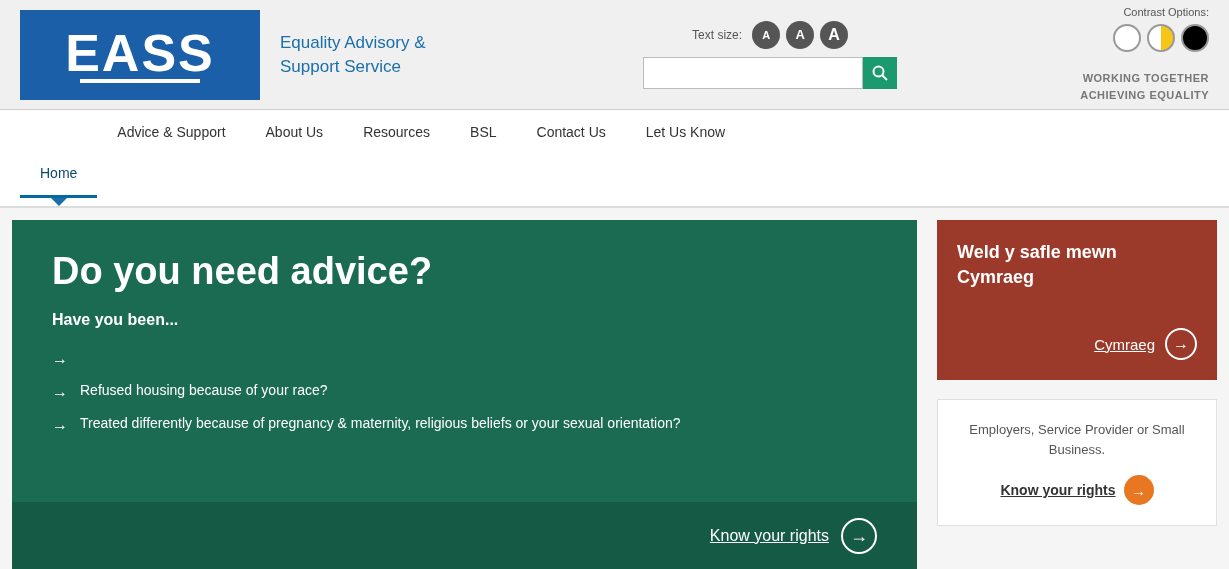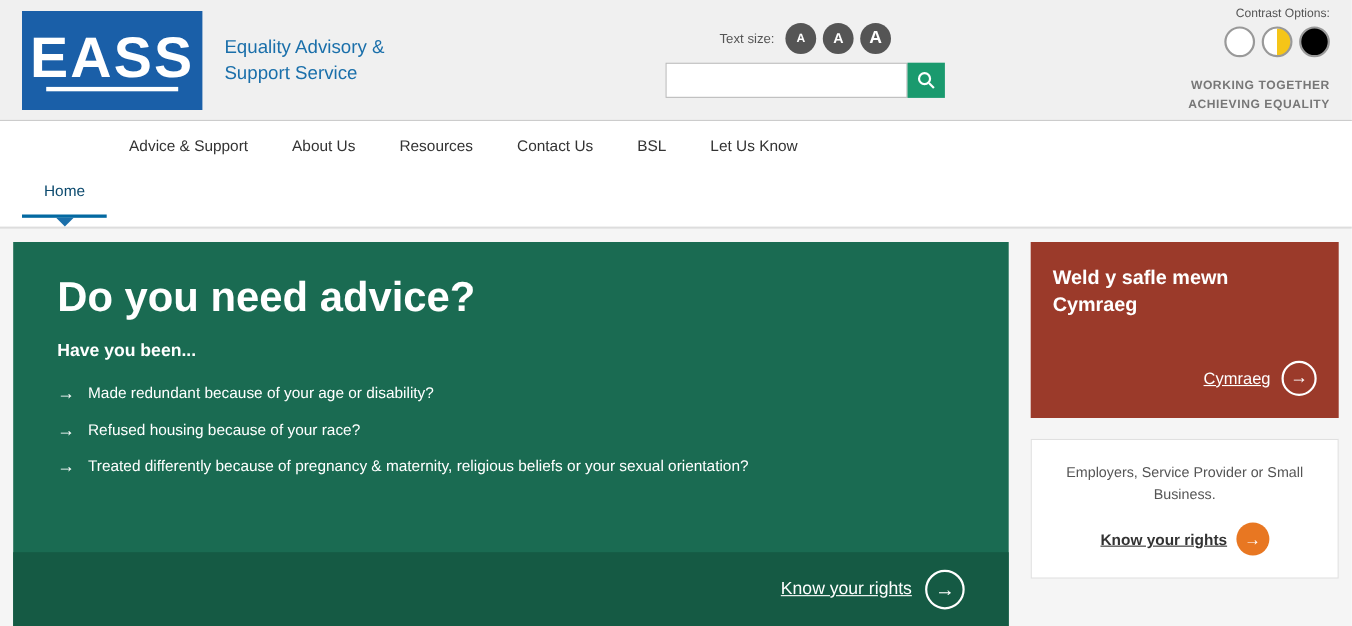--- a/index.html
+++ b/index.html
@@ -10,21 +10,21 @@
       display: flex;
       align-items: center;
       background: #f0f0f0;
       padding: 10px 20px;
       height: 110px;
       border-bottom: 1px solid #ccc;
     }
 
     .logo-block {
       background: #1a5fa8;
-      width: 164px;
+      width: 240px;
       height: 90px;
       display: flex;
       align-items: center;
       justify-content: center;
       flex-shrink: 0;
     }
 
     .logo-text {
       color: #fff;
       font-size: 52px;
@@ -464,40 +464,39 @@
     <li class="nav-item">
       <a href="#">Advice &amp; Support</a>
     </li>
     <li class="nav-item">
       <a href="#">About Us</a>
     </li>
     <li class="nav-item">
       <a href="#">Resources</a>
     </li>
     <li class="nav-item">
+      <a href="#">BSL</a>
+    </li>
+    <li class="nav-item">
       <a href="#">Contact Us</a>
-    </li>
-    <li class="nav-item">
-      <a href="#">BSL</a>
     </li>
     <li class="nav-item">
       <a href="#">Let Us Know</a>
     </li>
   </ul>
 </nav>
 
 <div class="main-wrapper">
 
   <div class="hero-banner">
     <h1 class="hero-title">Do you need advice?</h1>
     <p class="hero-subtitle">Have you been...</p>
     <ul class="hero-list">
       <li>
         <span class="arrow-icon">→</span>
-        <span>Made redundant because of your age or disability?</span>
       </li>
       <li>
         <span class="arrow-icon">→</span>
         <span>Refused housing because of your race?</span>
       </li>
       <li>
         <span class="arrow-icon">→</span>
         <span>Treated differently because of pregnancy &amp; maternity, religious beliefs or your sexual orientation?</span>
       </li>
     </ul>

